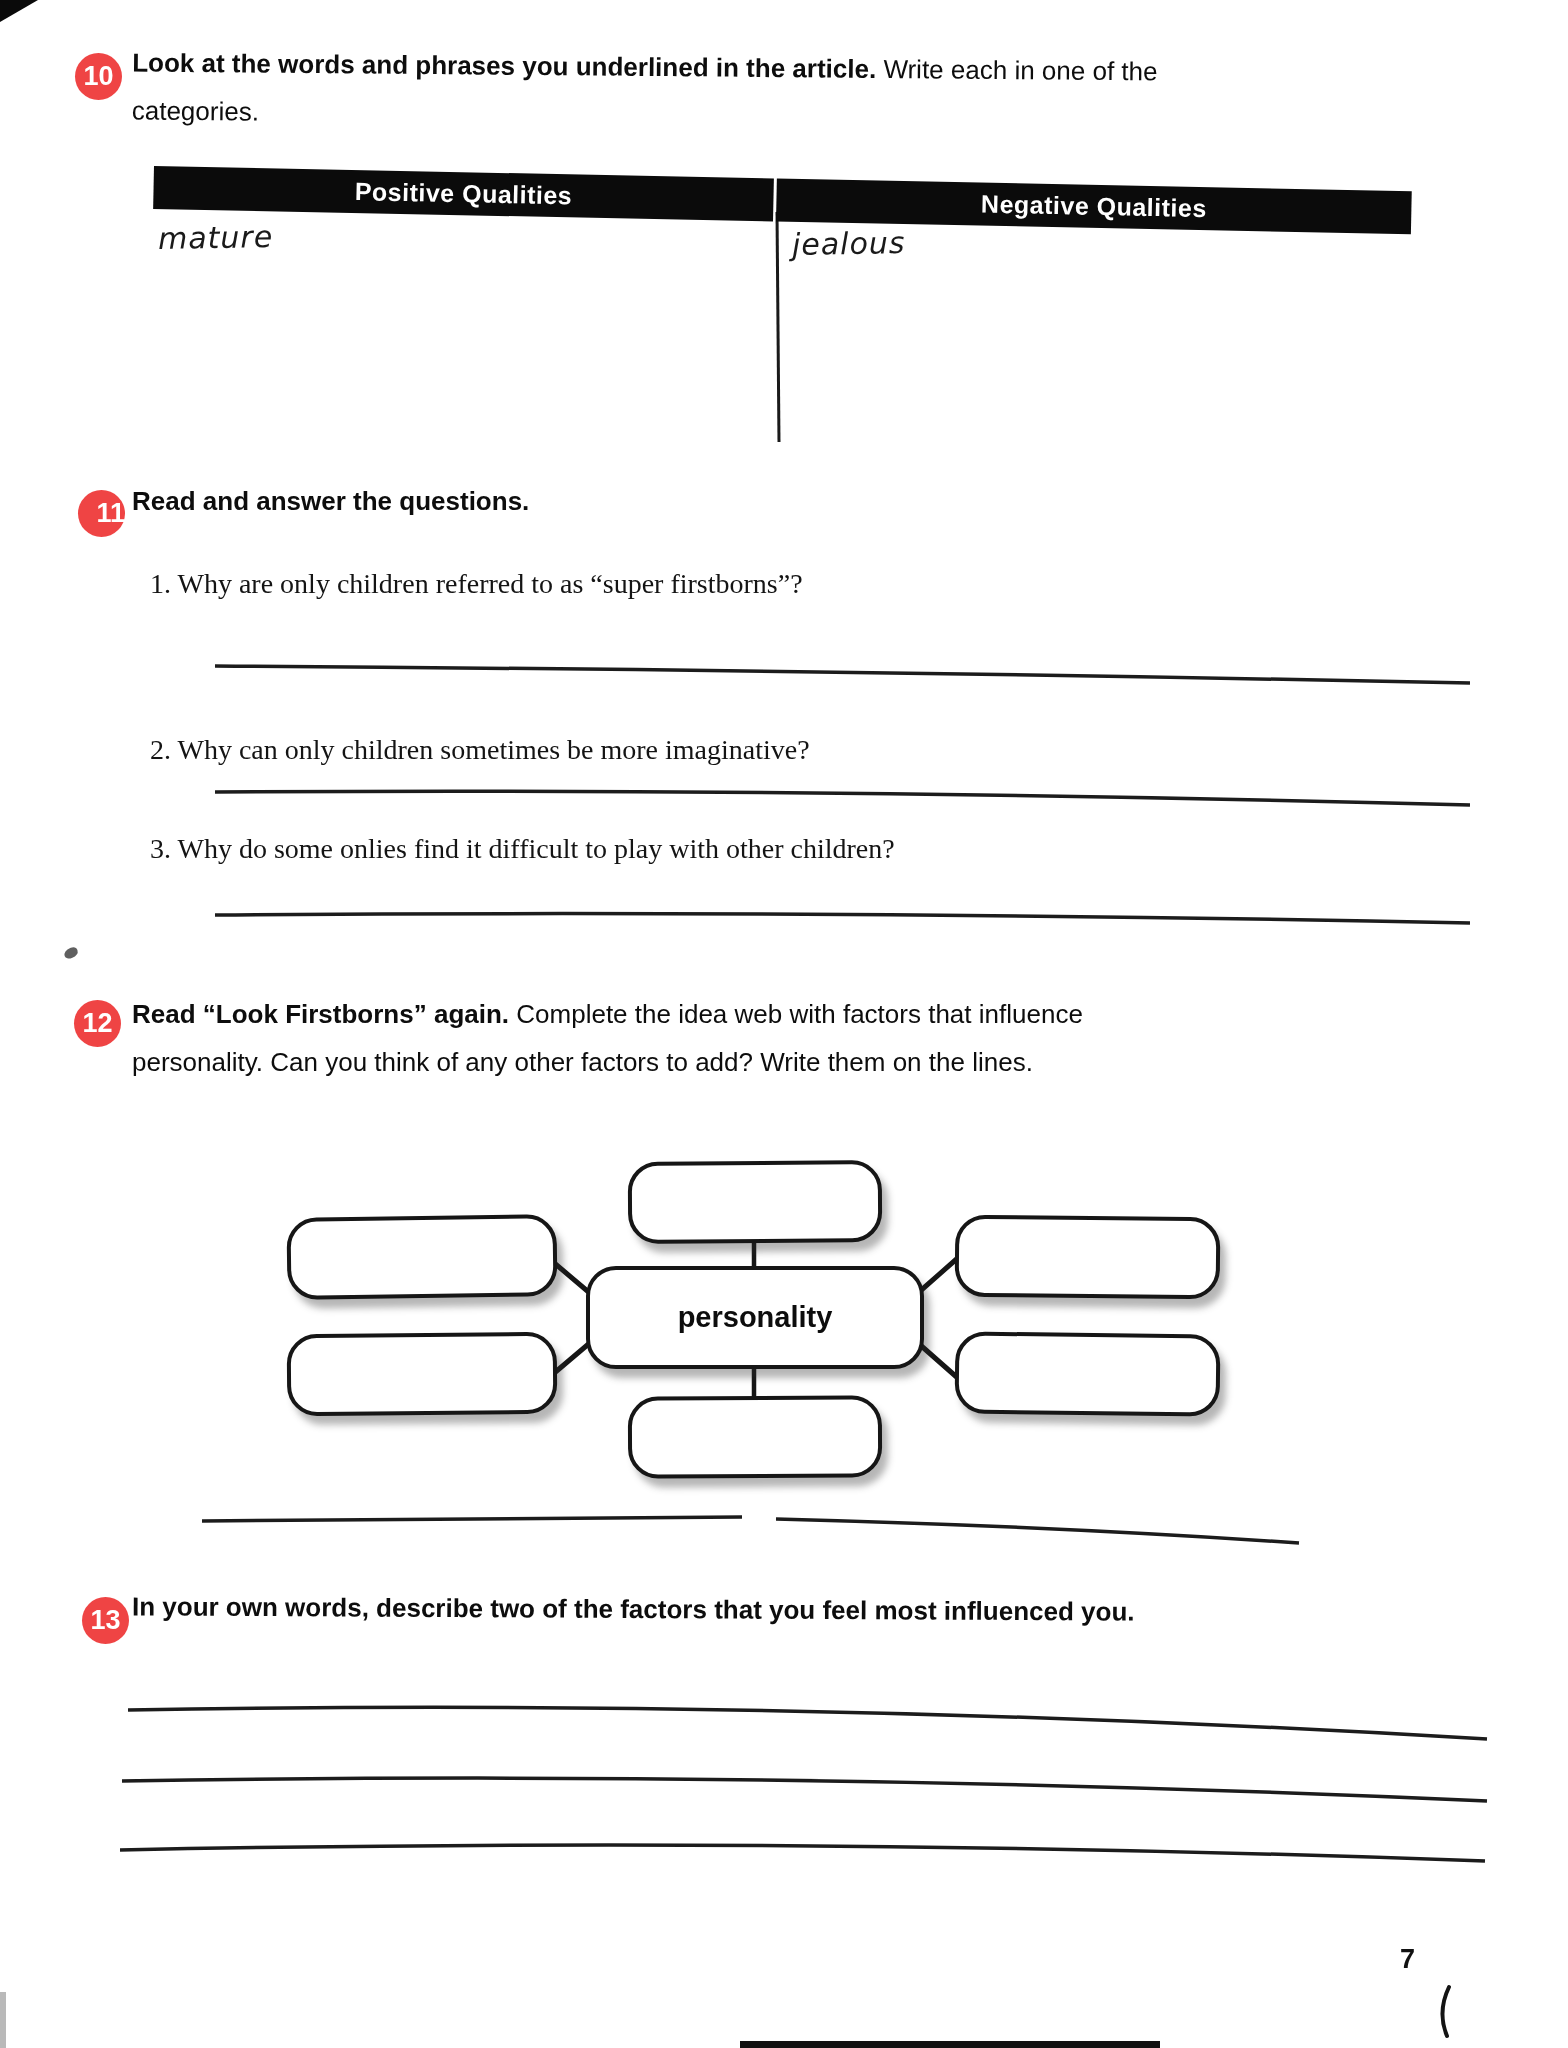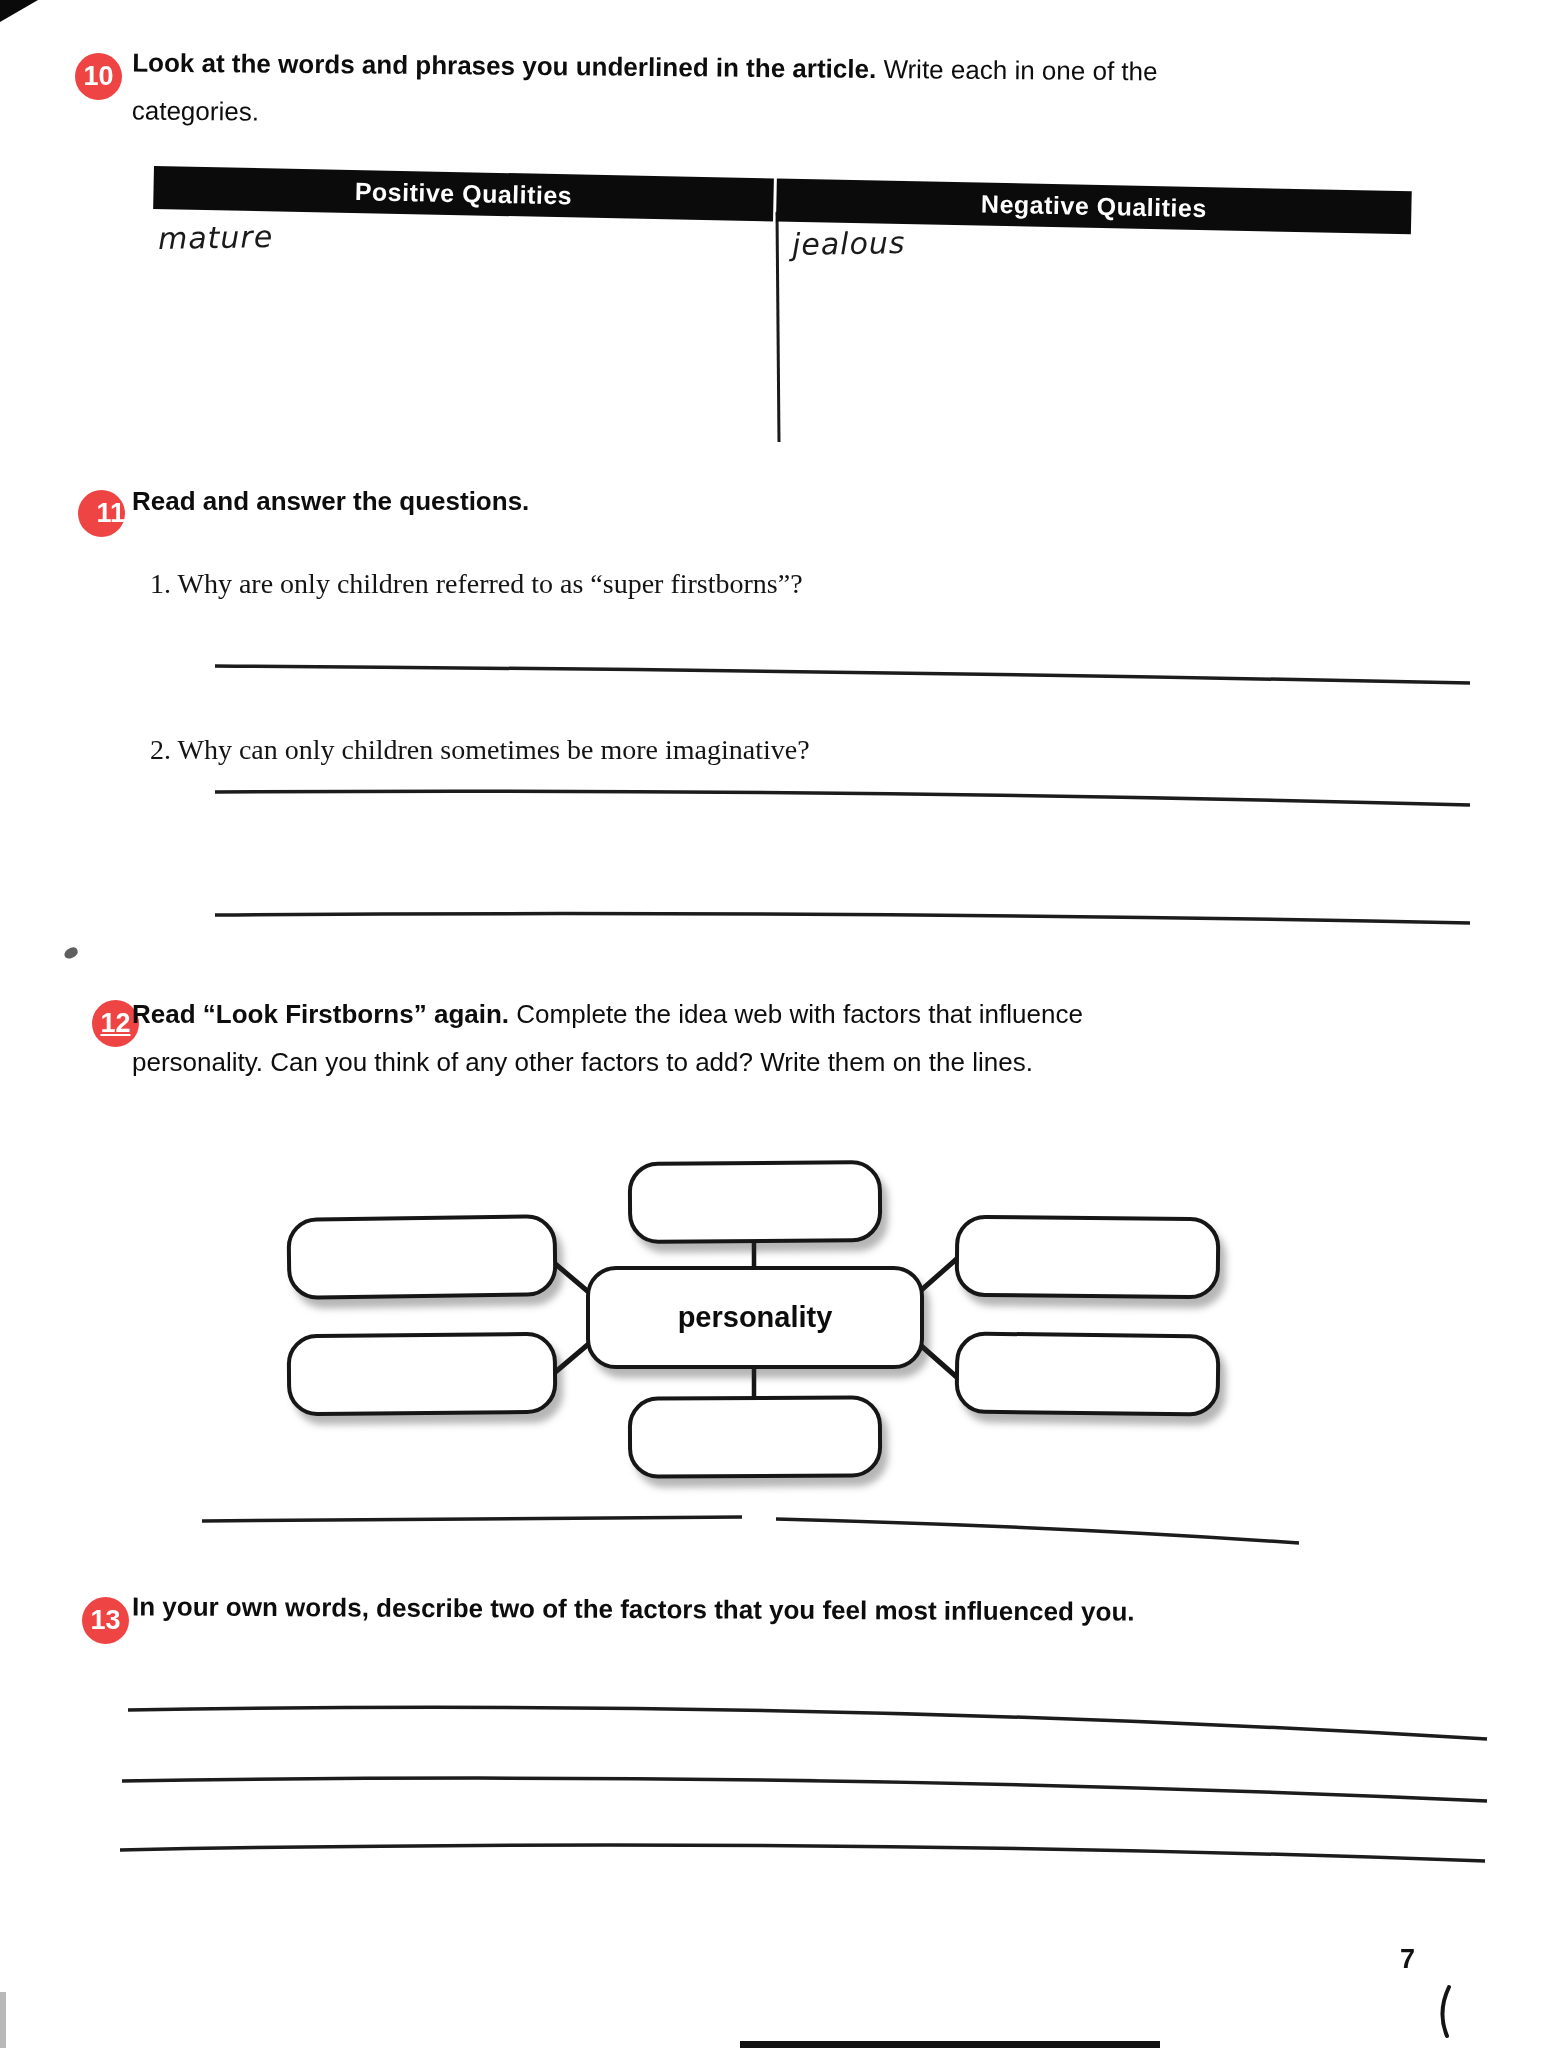--- a/index.html
+++ b/index.html
@@ -109,24 +109,28 @@
   <div class="instr nowrap" style="left:132px;top:477px;font-weight:bold;">Read and answer the questions.</div>
 
   <div class="qrow" style="left:150px;top:568px;">
     <span>1.</span>
     <span>Why are only children referred to as “super firstborns”?</span>
   </div>
   <div class="qrow" style="left:150px;top:700px;margin-top:34px;">
     <span>2.</span>
     <span>Why can only children sometimes be more imaginative?</span>
   </div>
+  <div class="qrow" style="left:150px;top:833px;">
+    <span>3.</span>
+    <span>Why do some onlies find it difficult to play with other children?</span>
+  </div>
 
   <div class="speck"></div>
 
-  <div class="badge" style="left:92px;top:1000px;text-decoration:underline;">12</div>
+  <div class="badge" style="left:74px;top:1000px;">12</div>
   <div class="instr" style="left:132px;top:990px;width:1048px;">
     <span class="b">Read “Look Firstborns” again.</span>
     <span>Complete the idea web with factors that influence personality. Can you think of any other factors to add? Write them on the lines.</span>
   </div>
 
   <div class="web-box" style="left:628px;top:1161px;width:246px;height:74px;transform:rotate(-.4deg);"></div>
   <div class="web-box" style="left:287px;top:1216px;width:262px;height:74px;transform:rotate(-.8deg);"></div>
   <div class="web-box" style="left:955px;top:1216px;width:257px;height:74px;transform:rotate(.6deg);"></div>
   <div class="web-box" style="left:287px;top:1333px;width:262px;height:74px;transform:rotate(-.5deg);"></div>
   <div class="web-box" style="left:955px;top:1333px;width:257px;height:74px;transform:rotate(.7deg);"></div>

